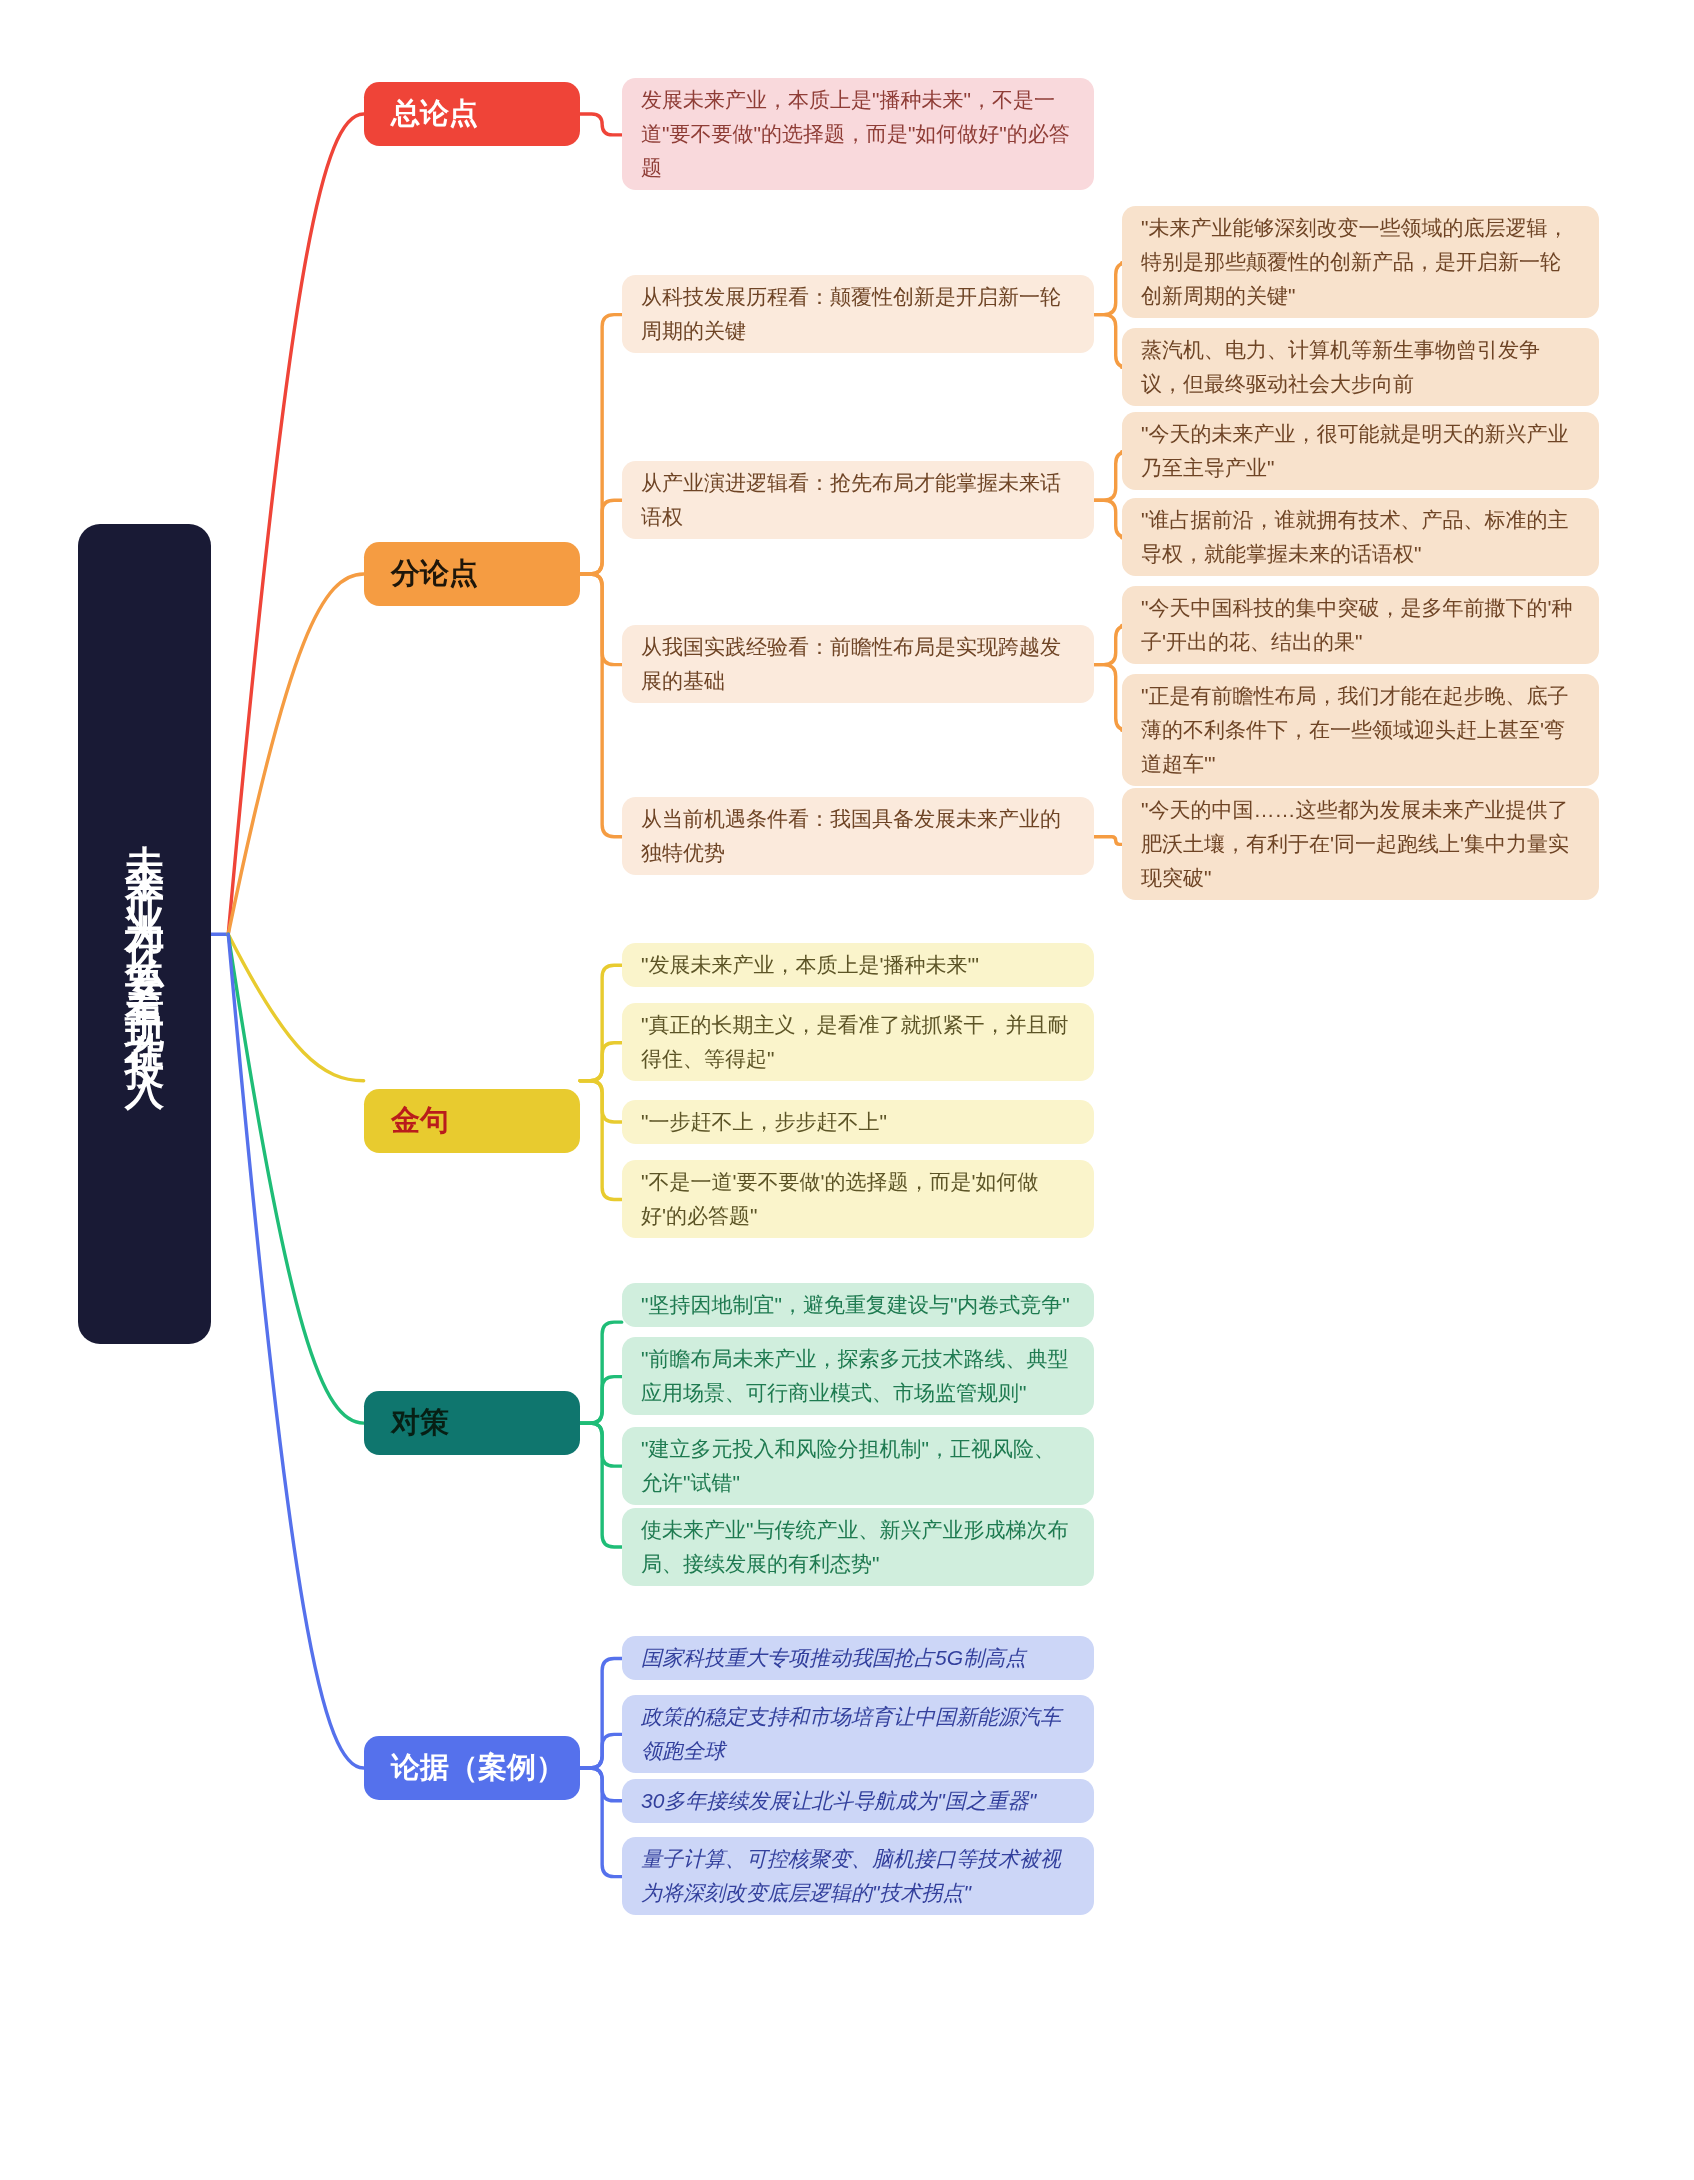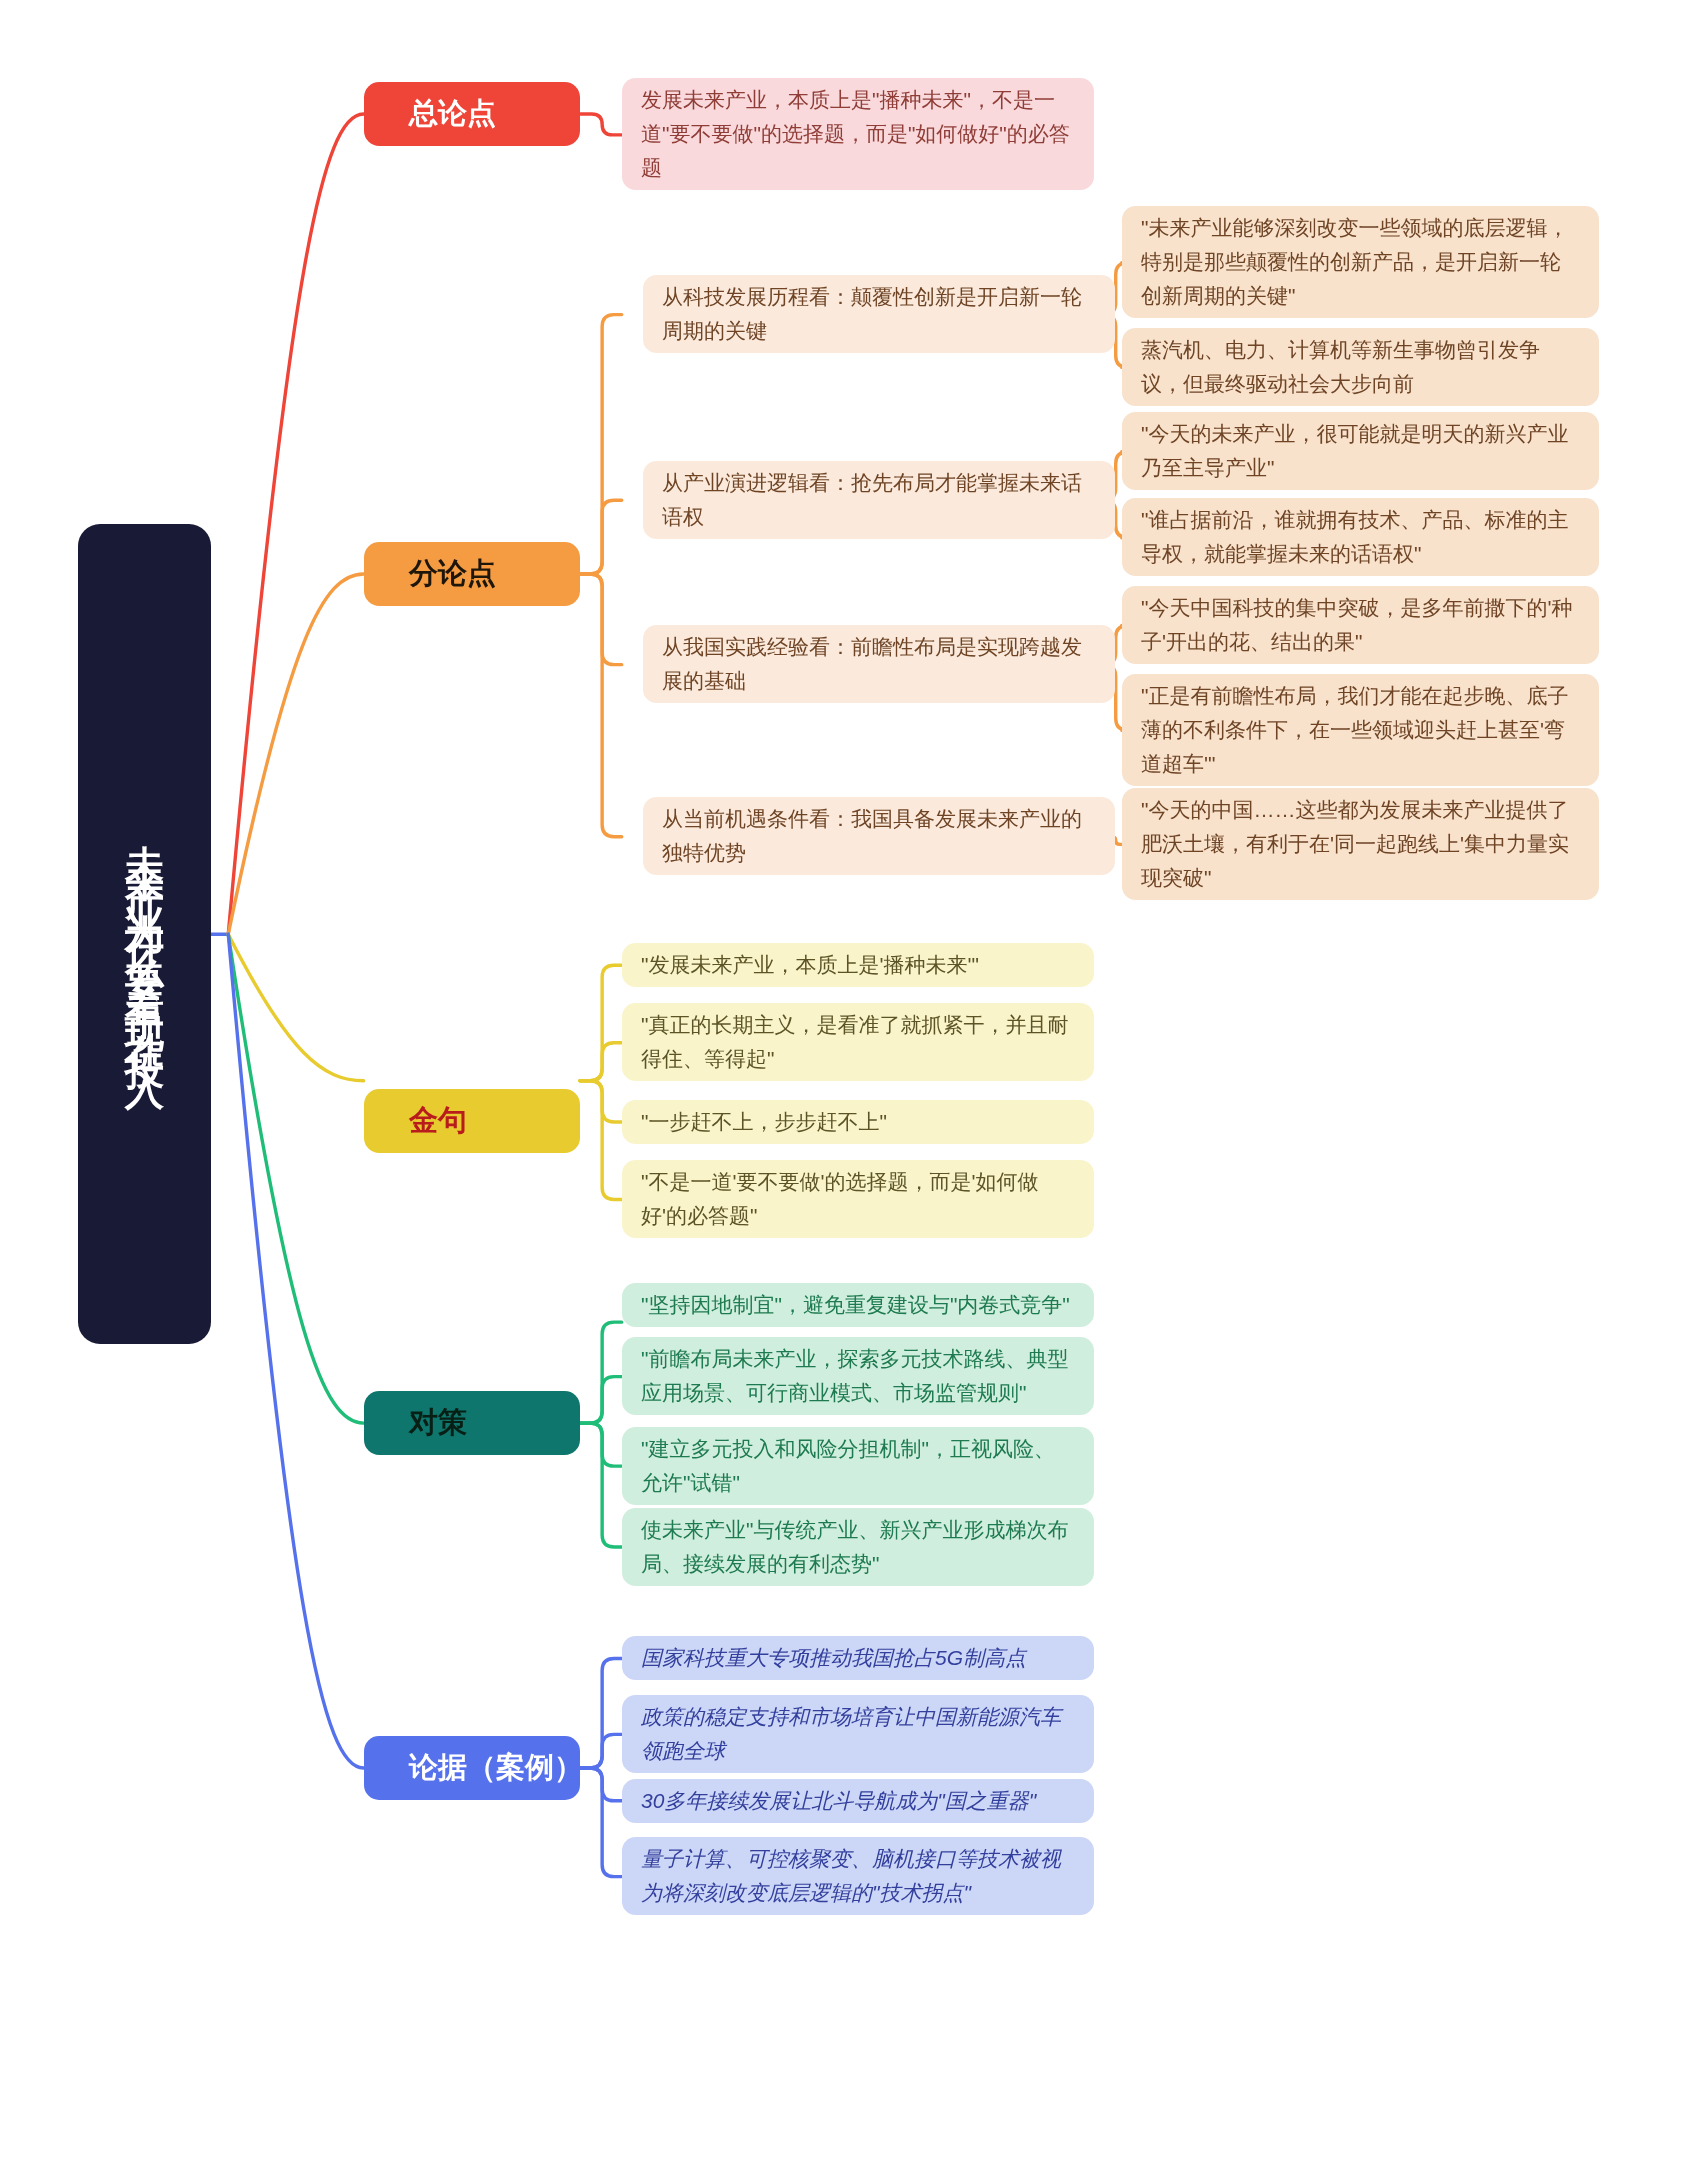--- a/index.html
+++ b/index.html
@@ -30,21 +30,21 @@
     text-orientation: upright;
     font-size: 39px; font-weight: 700;
     letter-spacing: 0.44em;
   }
 
   
   .label {
     left: 364px; width: 216px; height: 64px;
     border-radius: 15.3px;
     display: flex; align-items: center;
-    padding-left: 45px;
+    padding-left: 27px;
     font-size: 29px; font-weight: 700;
     white-space: nowrap;
   }
   .label-red    { background: #EF4438; color: #ffffff; }
   .label-orange { background: #F59C42; color: #1e160a; text-align: center; }
   .label-yellow { background: #E8CB2F; color: #b91c1c; margin-top: 40px; }
   .label-green  { background: #0f766e; color: #071f14; }
   .label-blue   { background: #5571EC; color: #ffffff; border-radius: 15px; }
 
   
@@ -54,21 +54,21 @@
     padding: 5.1px 19px;
     font-size: 21px; line-height: 34px; font-weight: 500;
   }
   .grand {
     left: 1122px; width: 477px;
     border-radius: 13.6px;
     padding: 5.1px 19px;
     font-size: 21px; line-height: 34px; font-weight: 500;
   }
   .c-red    { background: #F9D9DC; color: #8F3D36; }
-  .c-orange { background: #FBEADC; color: #6E4425; margin-left: 21px; }
+  .c-orange { background: #FBEADC; color: #6E4425; }
   .g-orange { background: #F8E2CC; color: #6E4425; }
   .c-yellow { background: #FAF4CB; color: #5C5426; }
   .c-green  { background: #D0EEDD; color: #1E7A50; }
   .c-blue   { background: #CCD6F7; color: #323F9C; font-style: italic; }
 </style>
 </head>
 <body>
 
 <div id="canvas">
   <svg id="wires" width="1694" height="2181" viewBox="0 0 1989 2560">

